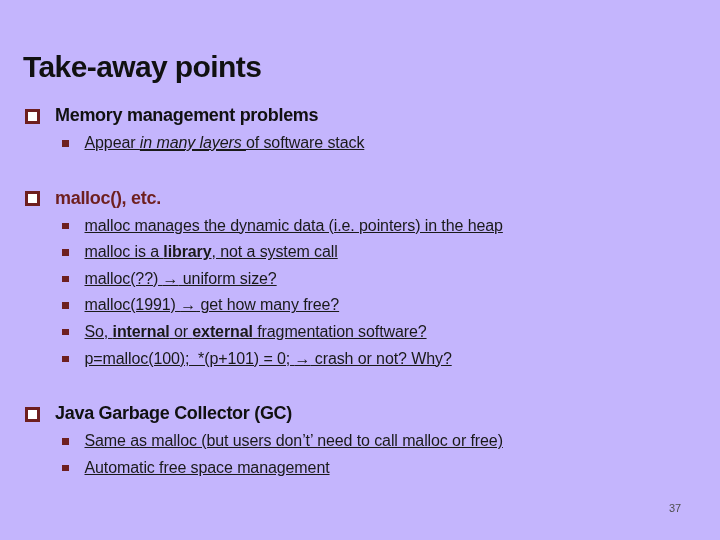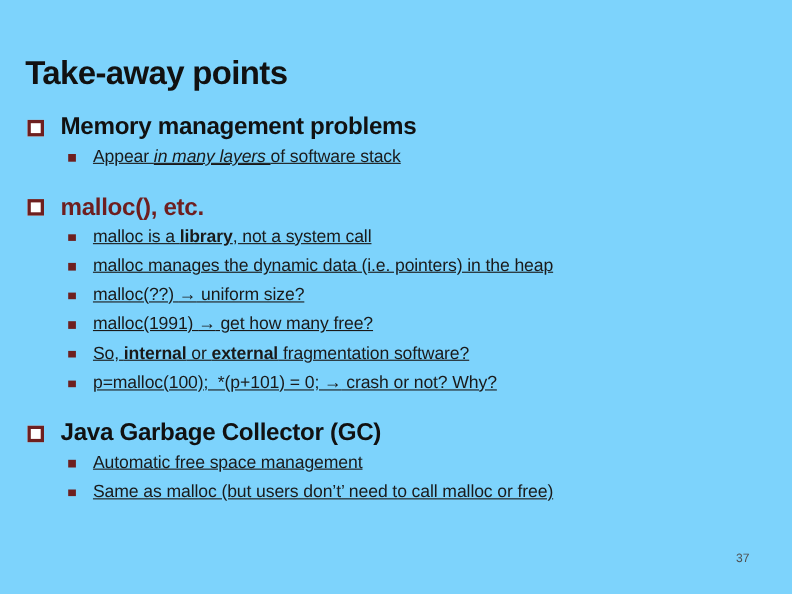--- a/index.html
+++ b/index.html
@@ -4,47 +4,47 @@
 <style>
   html, body { margin: 0; padding: 0; }
   body {
     width: 720px; height: 540px;
     background: #ffffff;
     font-family: "Liberation Sans", sans-serif;
     color: #1a1a1a;
     overflow: hidden;
     position: relative;
   }
-  .slide { position: absolute; inset: 0; background: #7dd3fc; }
+  .slide { position: absolute; inset: 0; background: #c4b5fd; }
 
   .title {
     position: absolute;
     left: 23px; top: 50px;
     font-size: 30px;
     font-weight: 700;
     letter-spacing: -0.6px;
     color: #111111;
   }
 
   .content {
     position: absolute;
     left: 23px; top: 100px;
     width: 685px;
   }
 
   .h-row {
     display: flex;
     align-items: center;
-    font-size: 22px;
+    font-size: 18px;
     font-weight: 700;
     line-height: 30px;
     letter-spacing: -0.3px;
   }
   .h-row + .items { margin-top: 0px; text-decoration: underline; }
-  .section + .section .h-row { margin-top: 16px; }
+  .section + .section .h-row { margin-top: 26px; }
 
   .l1-bullet {
     flex: 0 0 auto;
     width: 9px; height: 9px;
     border: 3.5px solid var(--maroon, #6e1f1f);
     margin: 2px 15px 0 2px;
     background: #ffffff;
   }
   .h-text.maroon { color: var(--maroon, #6e1f1f); }
   .h-text.black { color: #111111; }
@@ -100,25 +100,25 @@
         </div>
       </div>
       <div class="section">
         <div class="h-row">
           <div class="l1-bullet"></div>
           <div class="h-text maroon" style="display: inline;"><span>malloc(), etc.</span></div>
         </div>
         <div class="items">
           <div class="item-row">
             <div class="l2-bullet"></div>
-            <div class="i-text"><span>malloc is a </span><span class="seg-bold">library</span><span>, not a system call</span></div>
+            <div class="i-text"><span>malloc manages the dynamic data (i.e. pointers) in the heap</span></div>
           </div>
           <div class="item-row">
             <div class="l2-bullet"></div>
-            <div class="i-text"><span>malloc manages the dynamic data (i.e. pointers) in the heap</span></div>
+            <div class="i-text"><span>malloc is a </span><span class="seg-bold">library</span><span>, not a system call</span></div>
           </div>
           <div class="item-row">
             <div class="l2-bullet"></div>
             <div class="i-text"><span>malloc(??) </span><span class="seg-arrow">→</span><span> uniform size?</span></div>
           </div>
           <div class="item-row">
             <div class="l2-bullet"></div>
             <div class="i-text"><span>malloc(1991) </span><span class="seg-arrow">→</span><span> get how many free?</span></div>
           </div>
           <div class="item-row">
@@ -132,23 +132,23 @@
         </div>
       </div>
       <div class="section">
         <div class="h-row">
           <div class="l1-bullet"></div>
           <div class="h-text black" style="display: inline;"><span>Java Garbage Collector (GC)</span></div>
         </div>
         <div class="items">
           <div class="item-row">
             <div class="l2-bullet"></div>
-            <div class="i-text"><span>Automatic free space management</span></div>
+            <div class="i-text"><span>Same as malloc (but users don’t’ need to call malloc or free)</span></div>
           </div>
           <div class="item-row">
             <div class="l2-bullet"></div>
-            <div class="i-text"><span>Same as malloc (but users don’t’ need to call malloc or free)</span></div>
+            <div class="i-text"><span>Automatic free space management</span></div>
           </div>
         </div>
       </div>
     </div>
   <div class="page-number">37</div>
 </div>
 
 </body></html>

